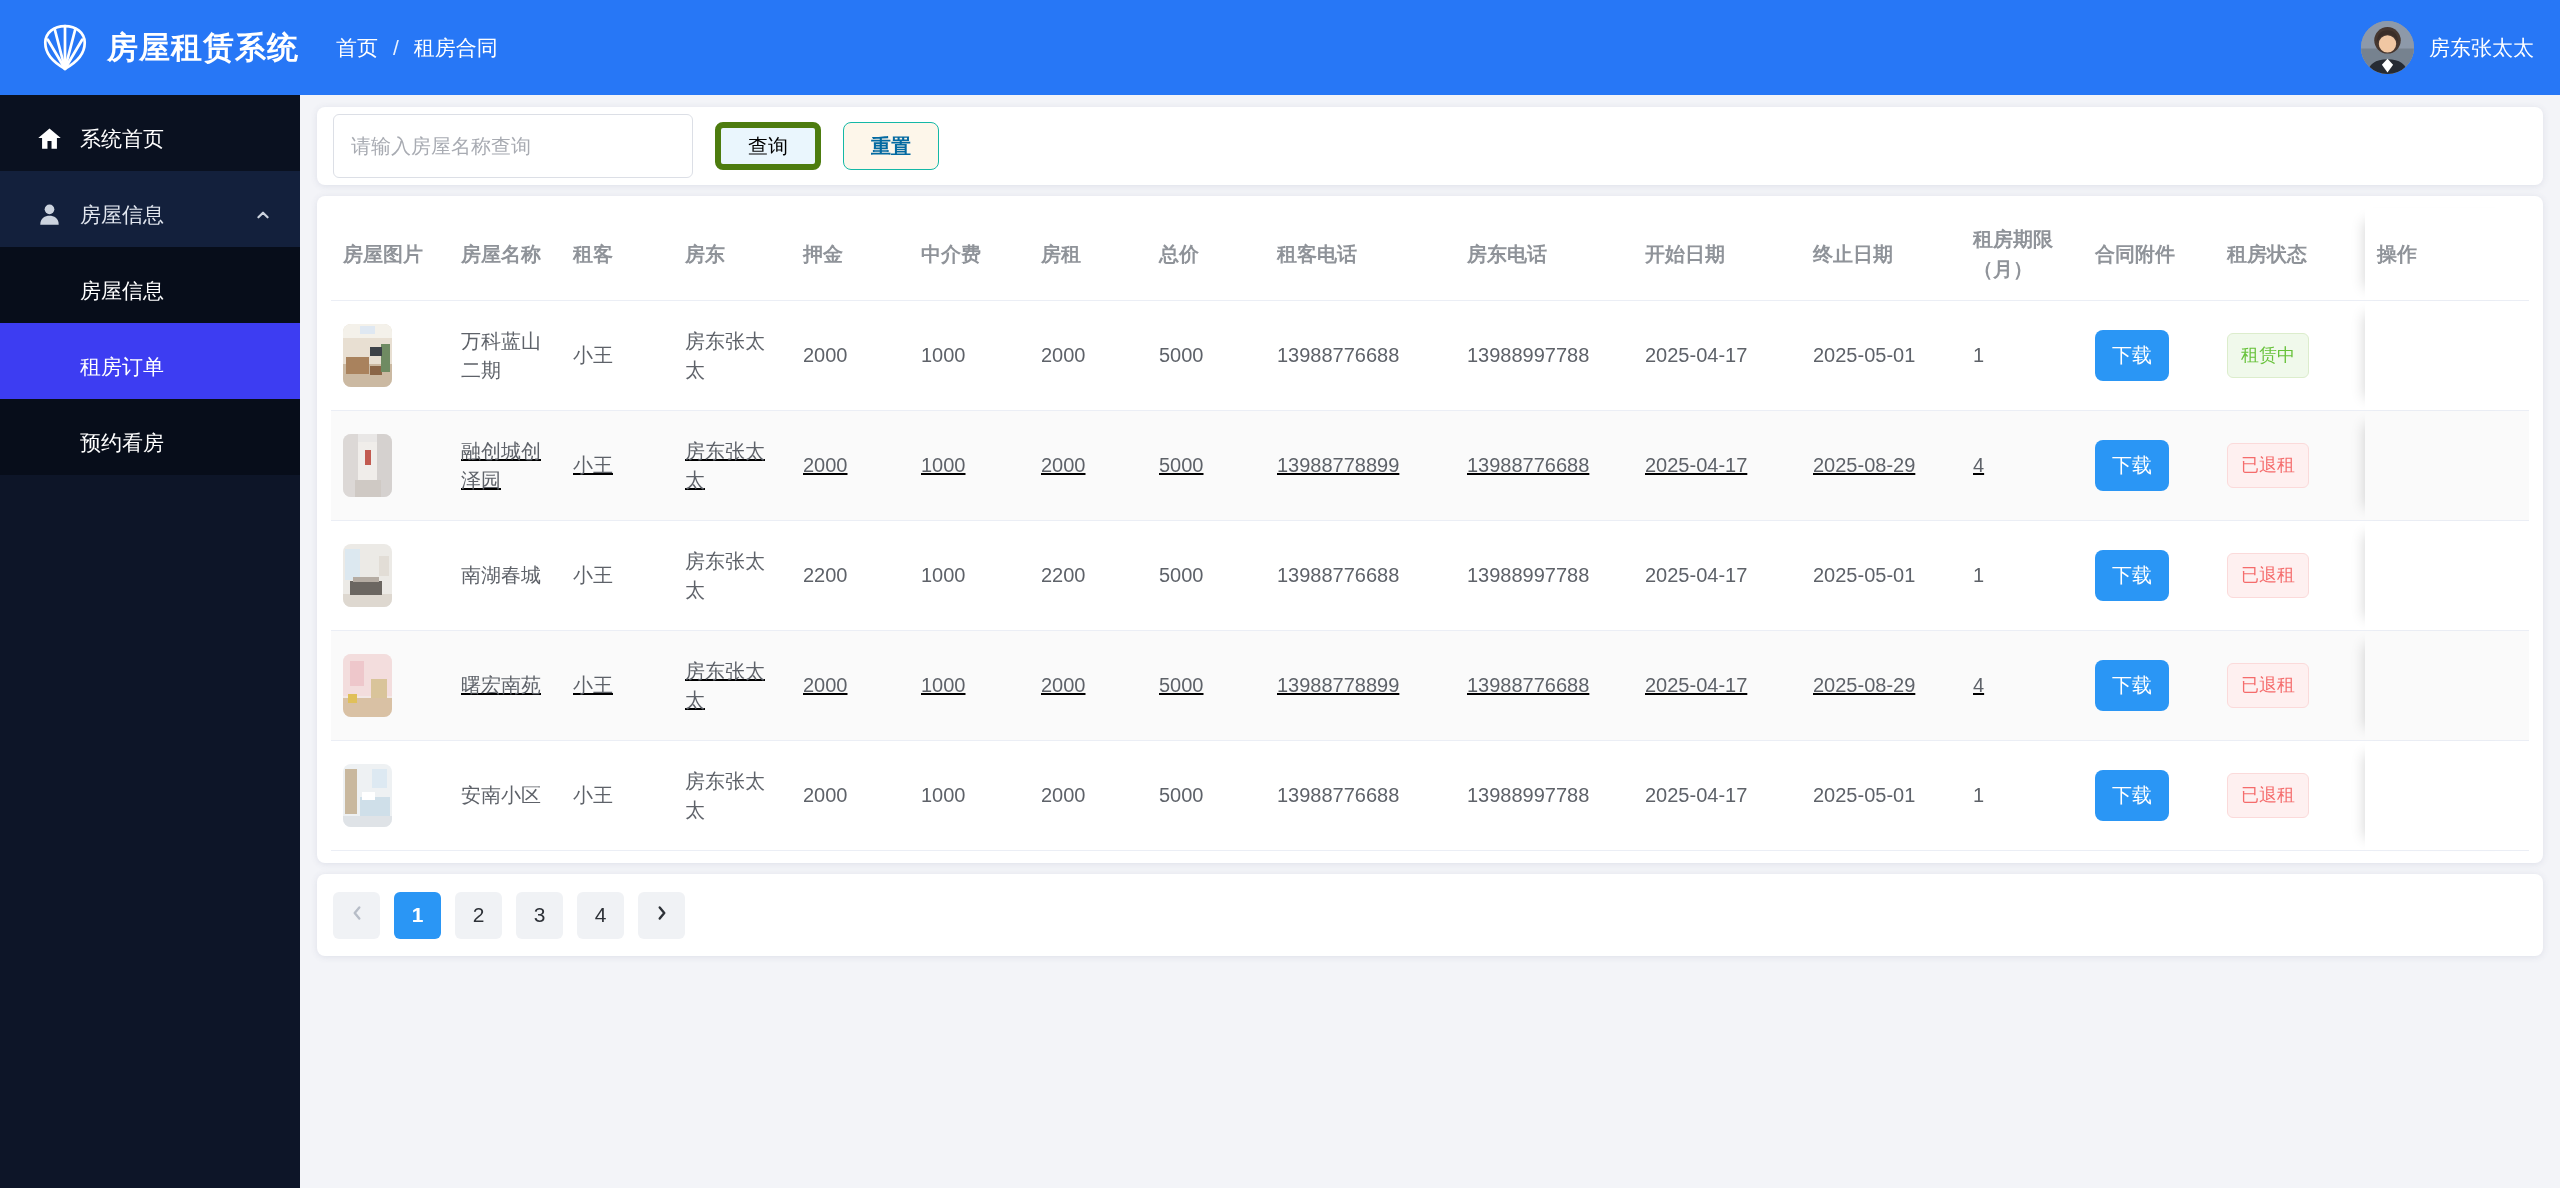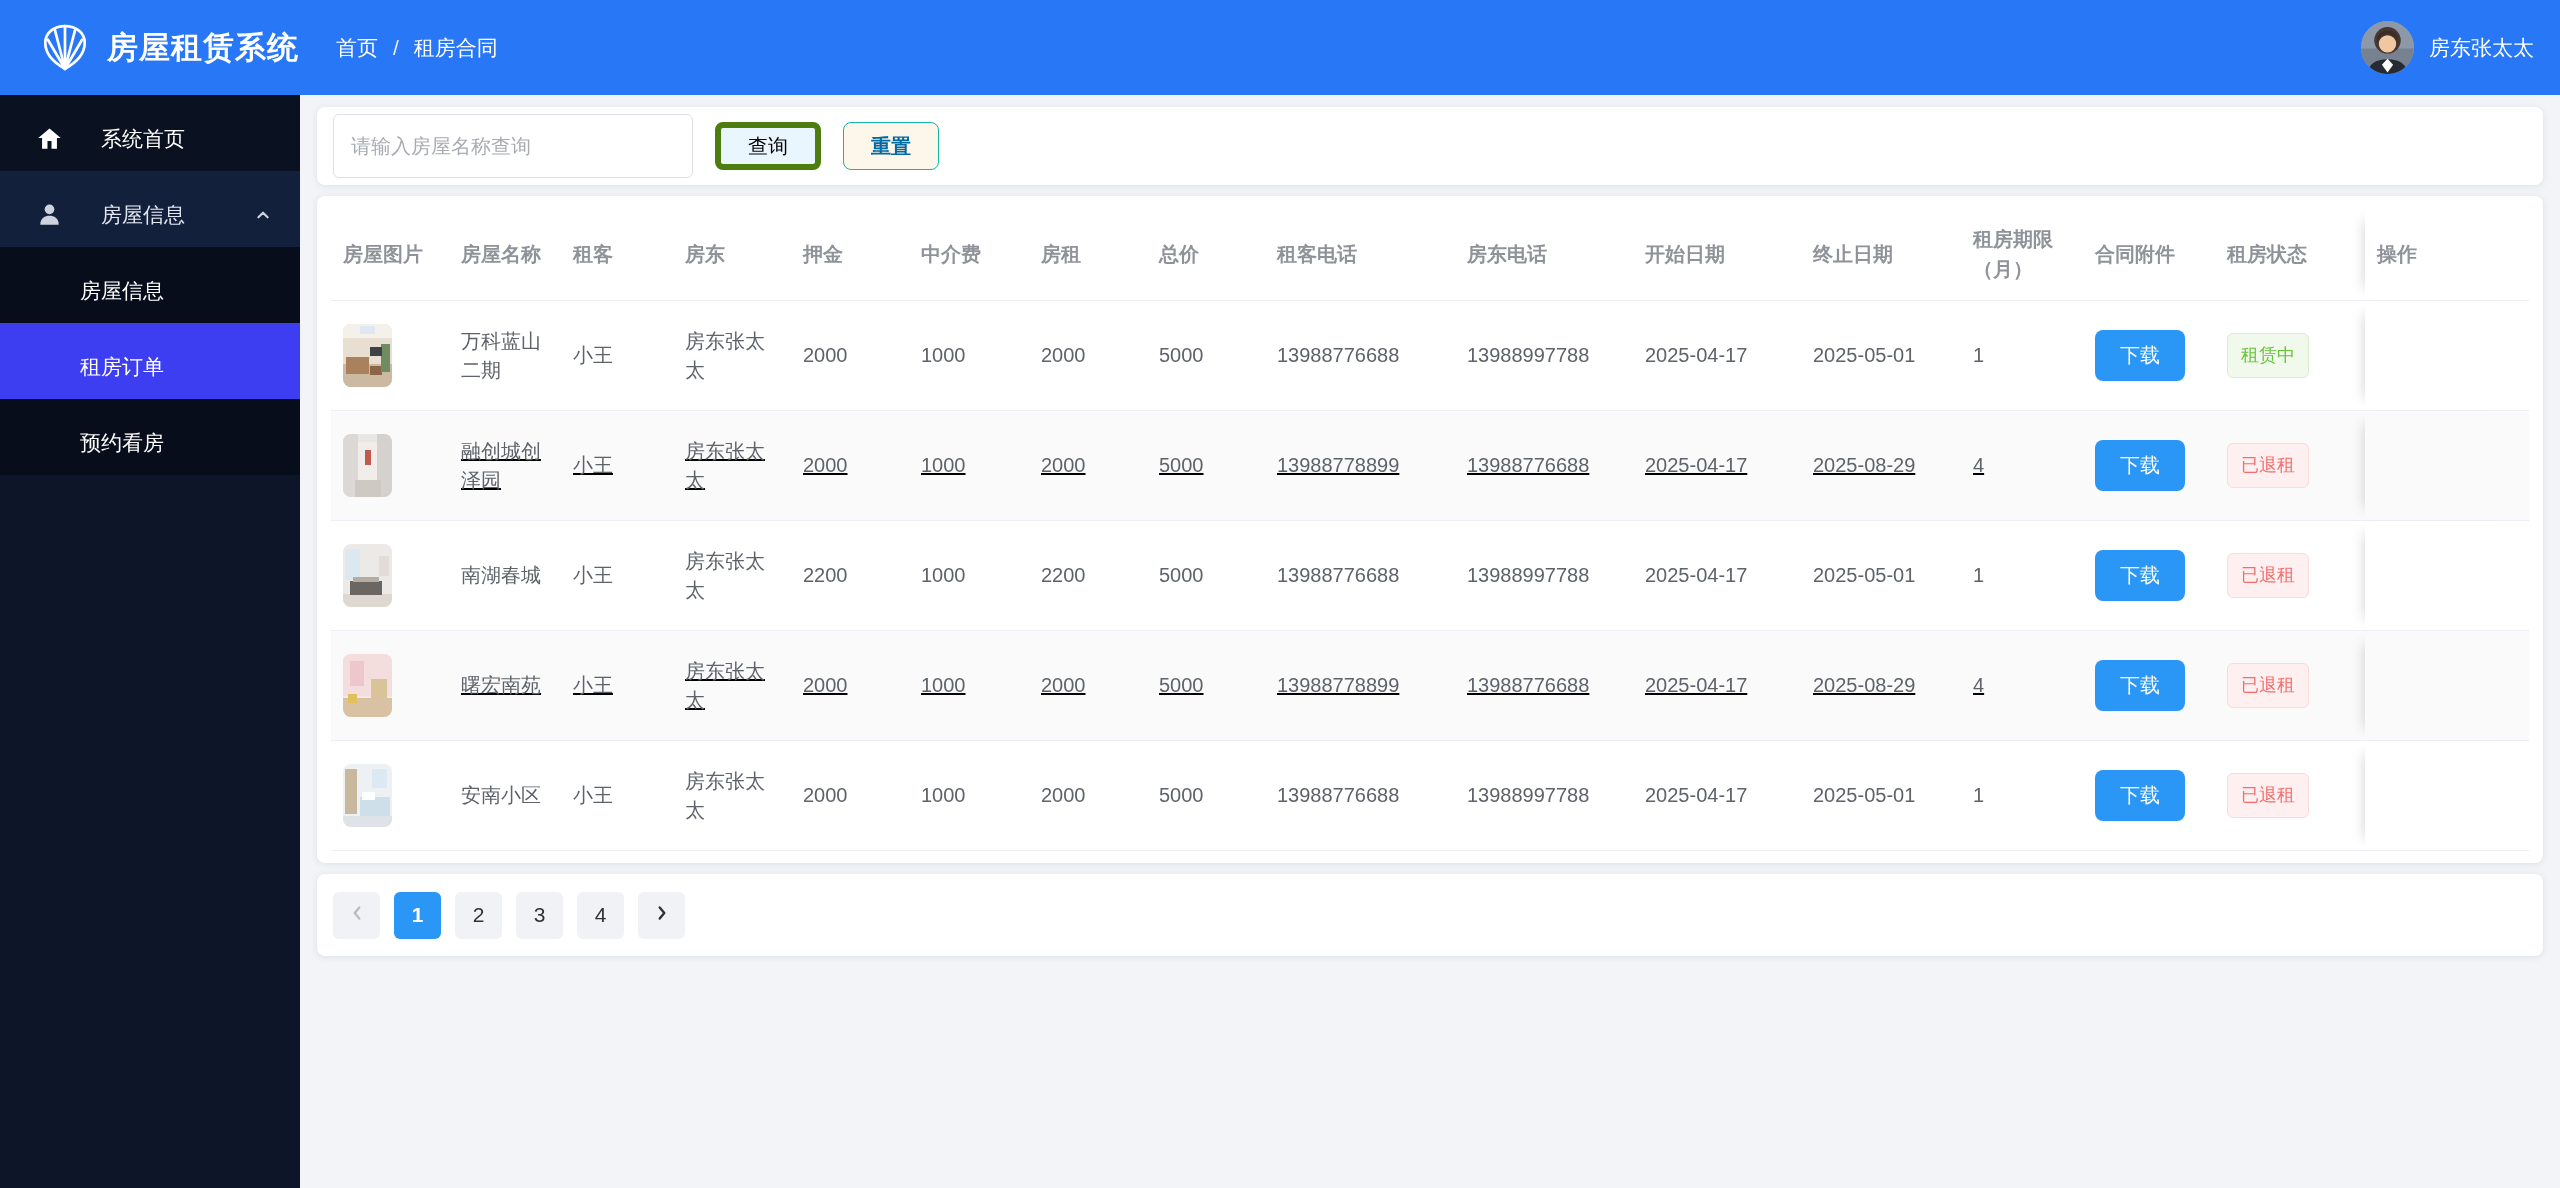--- a/index.html
+++ b/index.html
@@ -15,21 +15,21 @@
   .breadcrumb{ margin-left:36px; display:flex; align-items:center; gap:15px; font-size:21px; }
   .bc-home{ font-weight:normal; cursor:pointer; }
   .bc-sep{ opacity:.9; }
   .user-area{ margin-left:auto; display:flex; align-items:center; gap:15px; padding-right:26px; cursor:pointer; }
   .avatar{ width:53px; height:53px; border-radius:50%; overflow:hidden; flex:0 0 53px; background:#8d99a9; }
   .user-name{ font-size:21px; }
 
   
   .sidebar{ position:absolute; top:95px; left:0; bottom:0; width:300px; background:#0d1528; z-index:10; }
   .side-item{ height:76px; display:flex; align-items:center; padding:11px 26px 0 36px;
-    color:#fff; font-size:21px; cursor:pointer; background:#0a1120;gap:21px; }
+    color:#fff; font-size:21px; cursor:pointer; background:#0a1120; }
   .side-item .s-icon{ width:27px; height:27px; margin-right:17px; display:inline-flex; flex:0 0 27px; }
   .side-item.parent{ background:#13203c; color:#e2e7f0; }
   .side-item .chev{ margin-left:auto; width:22px; height:22px; display:inline-flex; }
   .side-item.sub{ padding-left:80px; background:#070d1a; }
   .side-item.sub.active{ background:#3d3df2; color:#fff; }
 
   
   .main{ position:absolute; left:300px; top:95px; width:2260px; bottom:0; padding:12px 17px; }
   .card{ background:#fff; border-radius:8px; box-shadow:0 1px 7px rgba(70,80,120,.12); }
 
@@ -48,21 +48,21 @@
   td{ color:#5e6269; font-size:20px; padding:10px 12px; border-bottom:1px solid #ebeef5;
       height:110px; vertical-align:middle; line-height:1.45; background:inherit; word-break:break-all; }
   tbody tr{ background:#ffffff; }
   tbody tr.stripe{ background:#fafafa;text-decoration:underline; }
   .fixed-col{ position:sticky; right:0; background:inherit;
       box-shadow:-13px 0 13px -13px rgba(0,0,0,.18); }
   th.fixed-col{ background:#fff; }
   .thumb{ width:49px; height:63px; border-radius:8px; overflow:hidden; display:block; cursor:pointer; }
   .thumb svg{ display:block; }
   .dl-btn{ background:#2a96f5; color:#fff; border:none; border-radius:8px; font-size:20px;
-      padding:12px 25px; cursor:pointer; font-family:inherit; }
+      padding:12px 17px; cursor:pointer; font-family:inherit; }
   .badge{ display:inline-block; font-size:18px; padding:8px 13px; border-radius:6px; border:1px solid; white-space:nowrap; }
   .badge.success{ color:#67c23a; background:#f0f9eb; border-color:#dcedcc; }
   .badge.danger{ color:#f56c6c; background:#fef0f0; border-color:#fbdada; }
 
   .pagination-card{ height:82px; padding:17px 16px; display:flex; gap:14px; align-items:center; }
   .page-btn{ min-width:47px; height:47px; border:none; border-radius:6px; background:#f0f2f5;
       color:#2e3238; font-size:21px; font-weight:500; display:flex; align-items:center;
       justify-content:center; cursor:pointer; font-family:inherit; }
   .page-btn.active{ background:#2a96f5; color:#fff; font-weight:bold; }
   .page-btn.prev{ color:#b7bdc7; }

